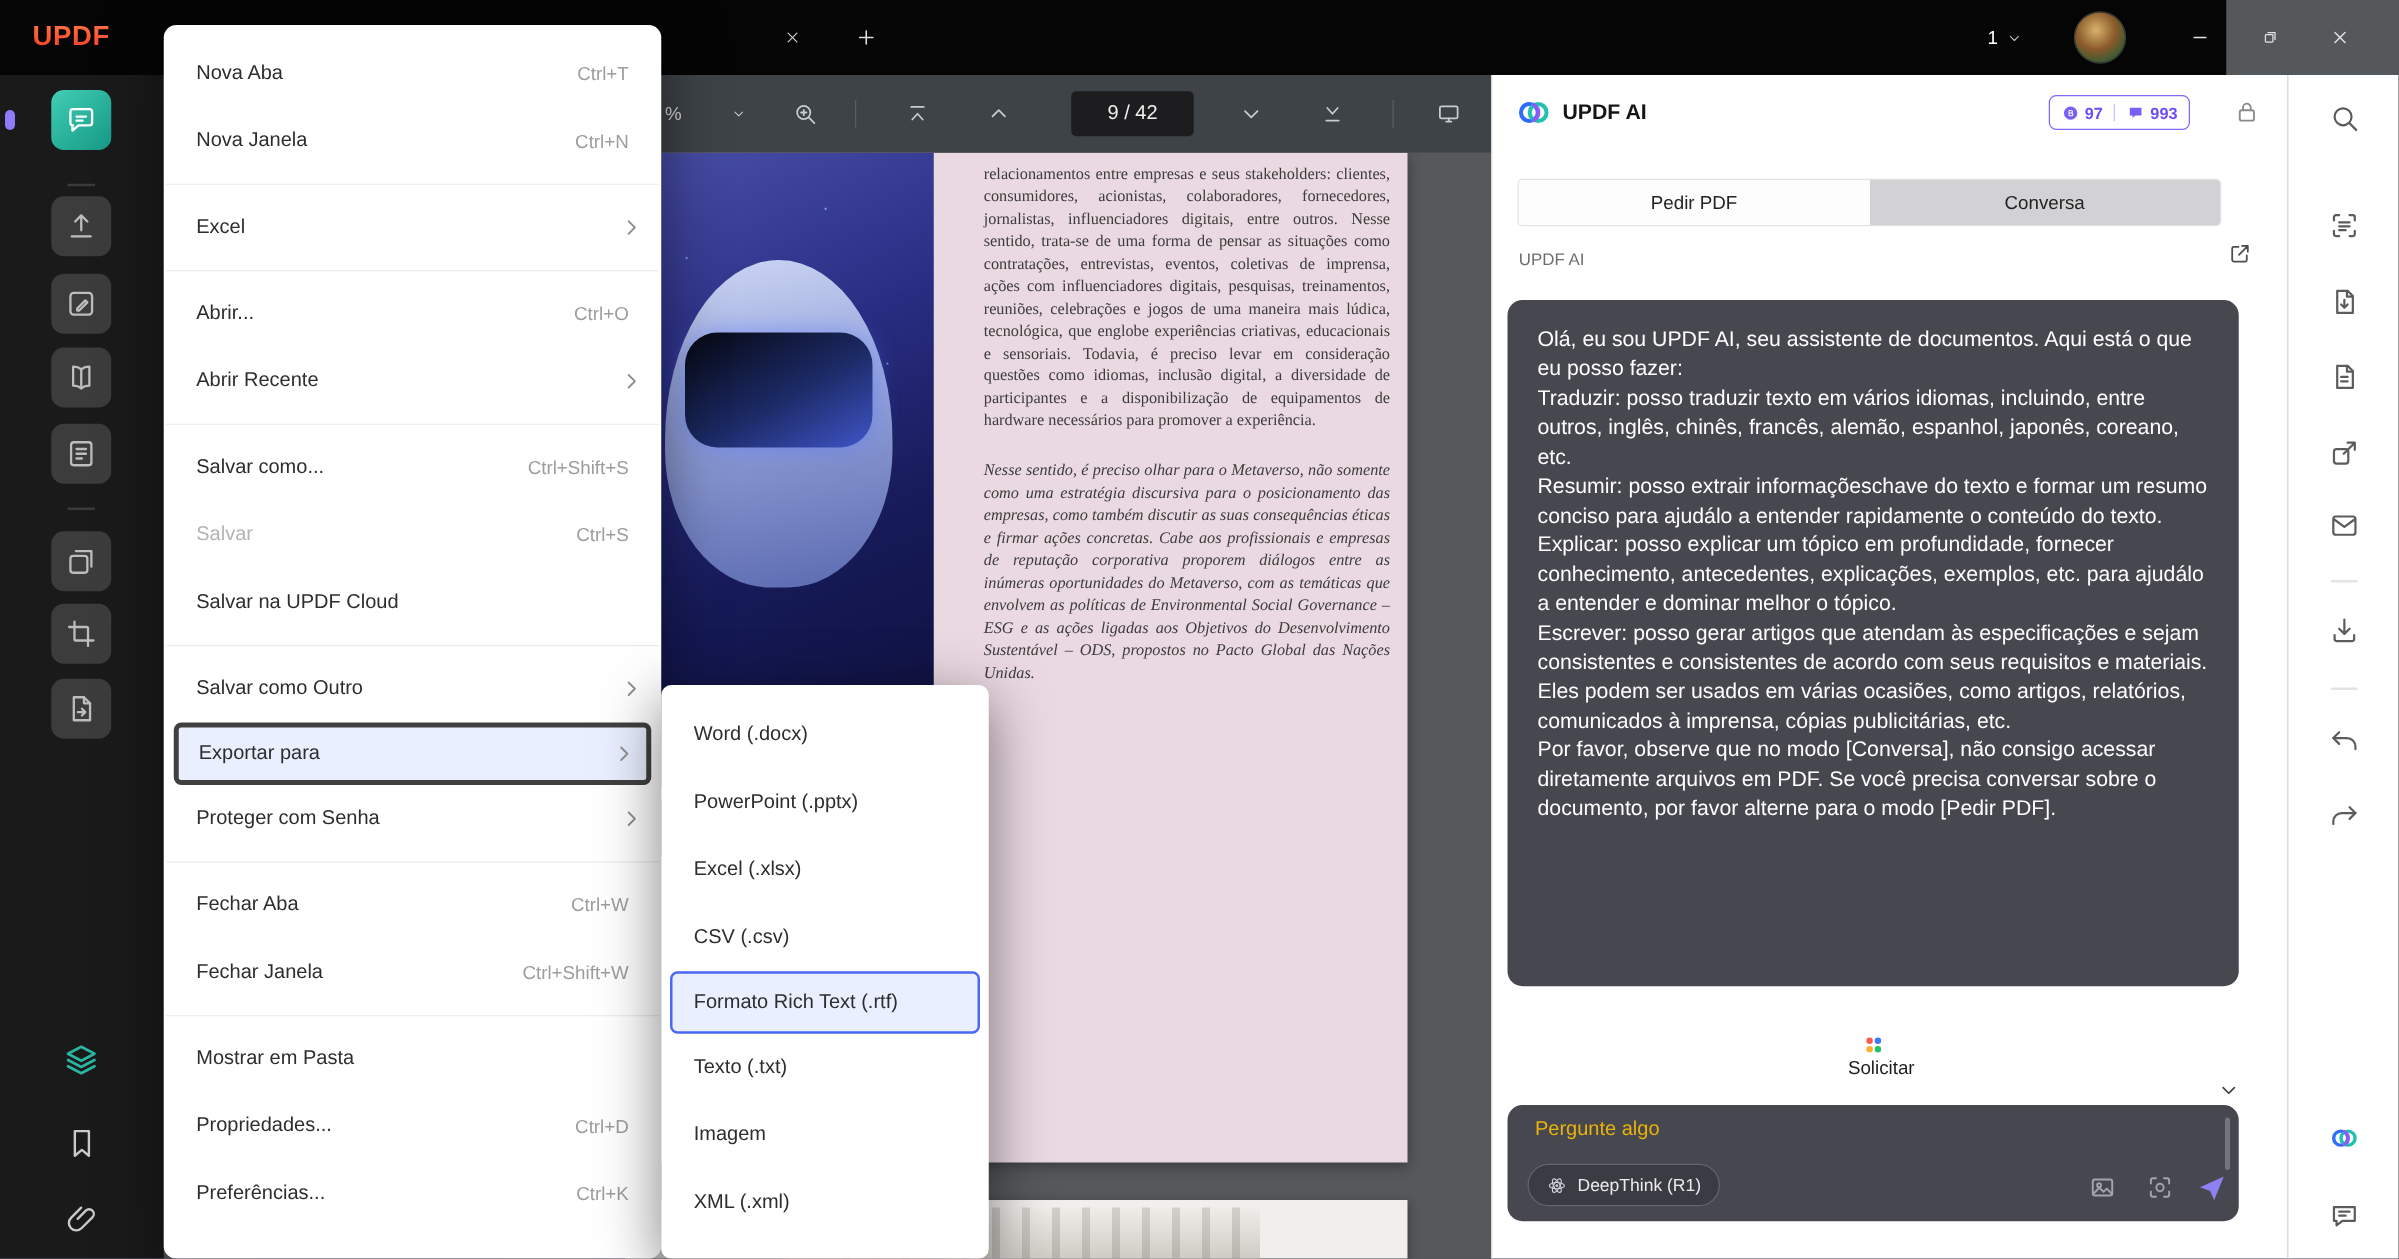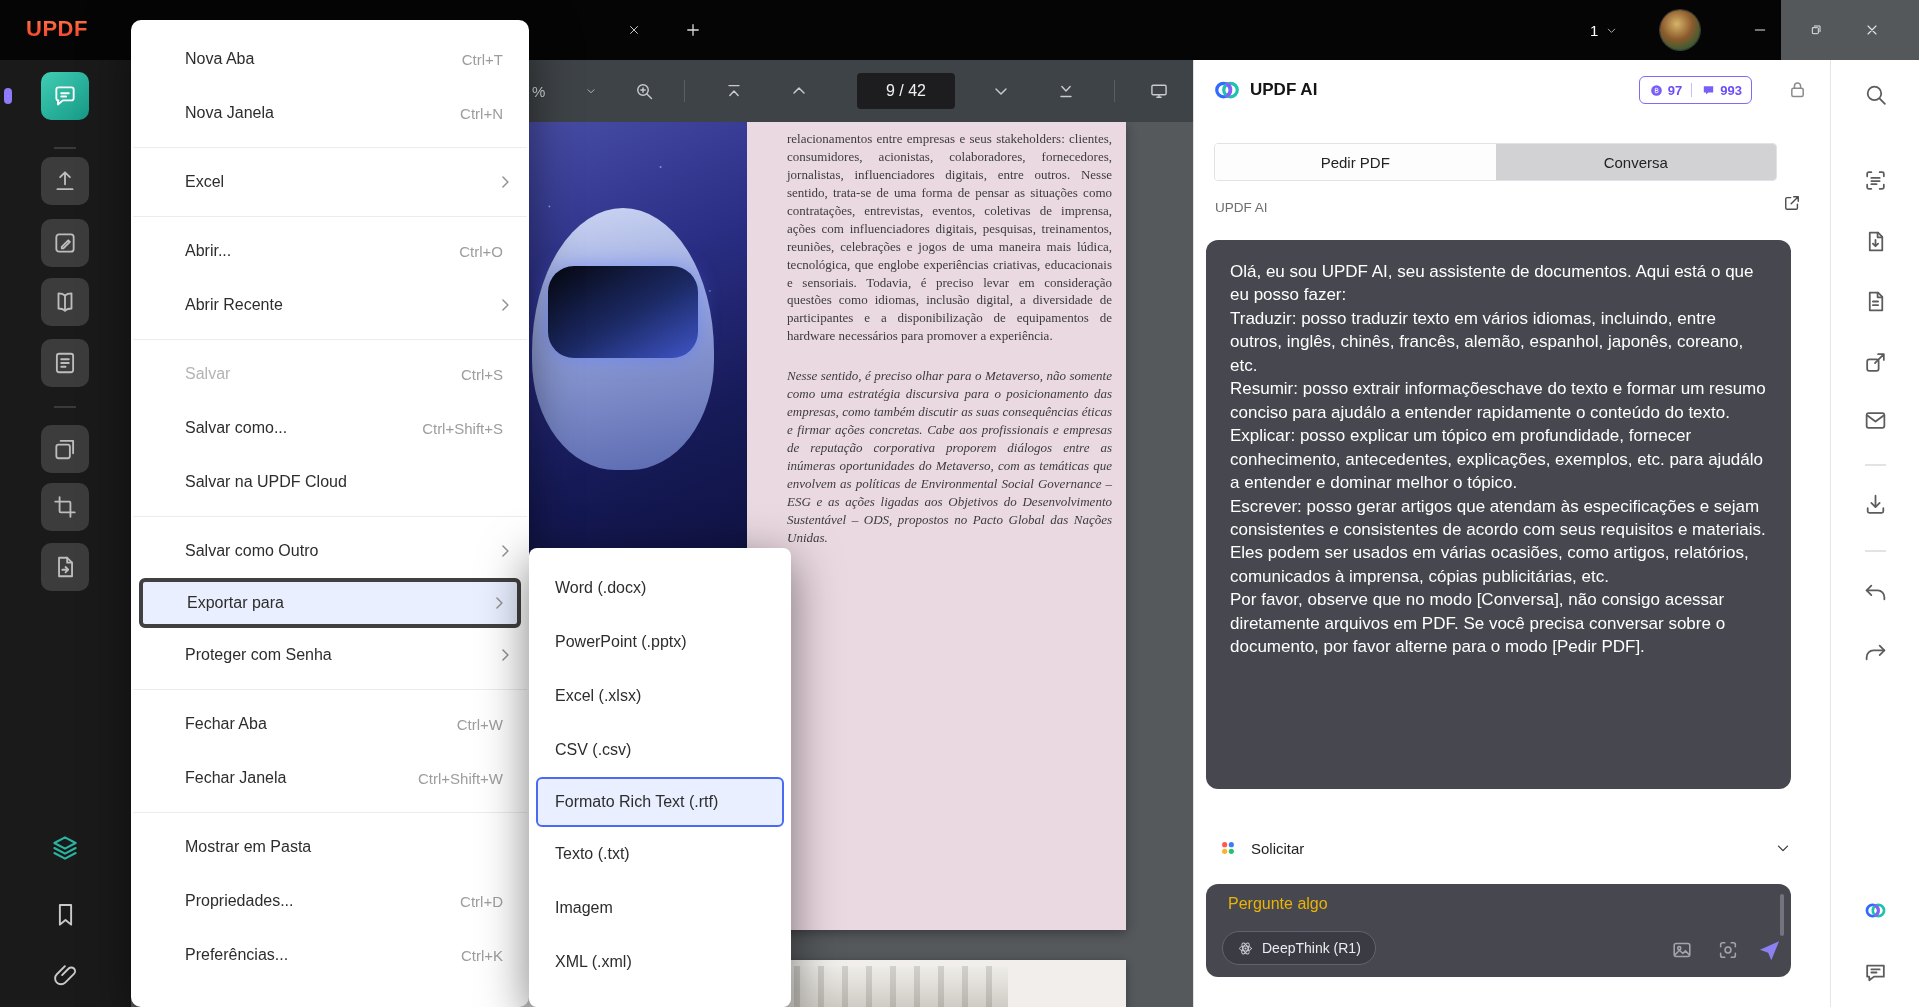--- a/index.html
+++ b/index.html
@@ -73,21 +73,21 @@
   .pdf-page2 { position:absolute; left:369px; top:838px; width:626px; height:170px; background:#f1eeeb; box-shadow:0 2px 8px rgba(0,0,0,.35); }
   .bw-image { position:absolute; left:126px; top:6px; width:382px; height:160px;
       background:
         repeating-linear-gradient(90deg, rgba(60,55,50,.16) 0 6px, transparent 6px 24px),
         linear-gradient(180deg,#efede9 0%,#d9d6d0 18%,#b3afa7 45%,#8b867d 78%,#6e6960 100%); }
 
   
   .file-menu { position:absolute; left:131px; top:20px; width:398px; height:987px; background:#ffffff;
                border-radius:10px; box-shadow:0 12px 48px rgba(0,0,0,.5); z-index:60; padding-top:12px; overflow:hidden; }
   .menu-item { height:54px; display:flex; align-items:center; padding:0 26px; position:relative; }
-  .mi-label { font-size:16px; color:#2d2d2d;margin-left:28px; }
+  .mi-label { font-size:16px; color:#2d2d2d; }
   .mi-shortcut { margin-left:auto; font-size:15px; color:#9d9d9d; }
   .mi-arrow { position:absolute; right:14px; top:50%; transform:translateY(-50%); width:20px; height:20px; color:#8f8f8f; }
   .menu-item.disabled .mi-label { color:#b4b4b4; }
   .menu-item.highlighted { margin:0 8px; border:4px solid #404040; background:#e9efff; border-radius:6px; height:50px; padding:0 16px; }
   .menu-item.highlighted .mi-arrow { right:8px; }
   .menu-sep { height:1px; background:#ececec; margin:7px 2px; }
 
   
   .export-menu { position:absolute; left:529px; top:548px; width:262px; height:459px; background:#ffffff;
                  border-radius:8px; box-shadow:0 12px 48px rgba(0,0,0,.5); z-index:61; padding-top:13px; overflow:hidden; }
@@ -106,21 +106,21 @@
   .credit-div { width:1px; height:14px; background:#c9bcff; }
   .lockbtn { position:absolute; right:22px; top:19px; width:21px; height:21px; color:#8a8a8a; }
   .ai-tabs { position:absolute; left:20px; top:83px; width:563px; height:38px; display:flex; border-radius:4px;
              overflow:hidden; border:1px solid #e2e2e2; }
   .ai-tab { flex:1; display:flex; align-items:center; justify-content:center; font-size:15px; color:#232323; background:#fdfdfd; }
   .ai-tab.active { background:#d2d2d5; }
   .ai-sublabel { position:absolute; left:21px; top:140px; font-size:13.5px; color:#6e6e6e; }
   .ext-link { position:absolute; right:28px; top:133px; width:20px; height:20px; color:#4d4d4d; }
   .ai-message { position:absolute; left:12px; top:180px; width:585px; height:549px; background:#47484f; border-radius:12px;
                 padding:20px 24px; color:#ffffff; font-size:17px; line-height:1.38; overflow:hidden; }
-  .ai-request { position:absolute; left:24px; right:38px; top:766px; height:44px; display:flex; align-items:center; }
+  .ai-request { position:absolute; left:24px; right:38px; top:766px; height:44px; display:flex; align-items:center;flex-direction:column; }
   .req-icon { width:20px; height:20px; margin-right:13px; }
   .req-label { font-size:15px; color:#1e1e1e; }
   .req-caret { margin-left:auto; width:18px; height:18px; color:#3a3a3a; }
   .ai-input { position:absolute; left:12px; top:824px; width:585px; height:93px; background:#47484f; border-radius:12px; }
   .input-ph { position:absolute; left:22px; top:11px; font-size:16px; color:#eab308; }
   .input-scroll { position:absolute; right:7px; top:10px; width:4px; height:42px; background:#73747e; border-radius:2px; }
   .deepthink { position:absolute; left:16px; bottom:12px; height:34px; padding:0 14px; display:flex; align-items:center; gap:8px;
                background:#3a3b43; border:1px solid #626370; border-radius:17px; color:#ececf0; font-size:14px; }
   .deepthink .svg { width:17px; height:17px; color:#cfd0d8; }
   .in-ic { position:absolute; bottom:16px; width:22px; height:22px; color:#a2a3ac; }
@@ -589,29 +589,29 @@
       </div>
       <div class="menu-item">
         <span class="mi-label">Abrir Recente</span>
         <span class="mi-arrow svg">
           <svg viewBox="0 0 24 24" fill="none" stroke="currentColor" stroke-width="1.7" stroke-linecap="round" stroke-linejoin="round">
             <path d="M9.5 6l6 6-6 6"></path>
           </svg>
         </span>
       </div>
       <div class="menu-sep"></div>
+      <div class="menu-item">
+        <span class="mi-label">Salvar como...</span>
+        <span class="mi-shortcut">Ctrl+Shift+S</span>
+      </div>
       <div class="menu-item disabled">
         <span class="mi-label">Salvar</span>
         <span class="mi-shortcut">Ctrl+S</span>
       </div>
       <div class="menu-item">
-        <span class="mi-label">Salvar como...</span>
-        <span class="mi-shortcut">Ctrl+Shift+S</span>
-      </div>
-      <div class="menu-item">
         <span class="mi-label">Salvar na UPDF Cloud</span>
       </div>
       <div class="menu-sep"></div>
       <div class="menu-item">
         <span class="mi-label">Salvar como Outro</span>
         <span class="mi-arrow svg">
           <svg viewBox="0 0 24 24" fill="none" stroke="currentColor" stroke-width="1.7" stroke-linecap="round" stroke-linejoin="round">
             <path d="M9.5 6l6 6-6 6"></path>
           </svg>
         </span>

